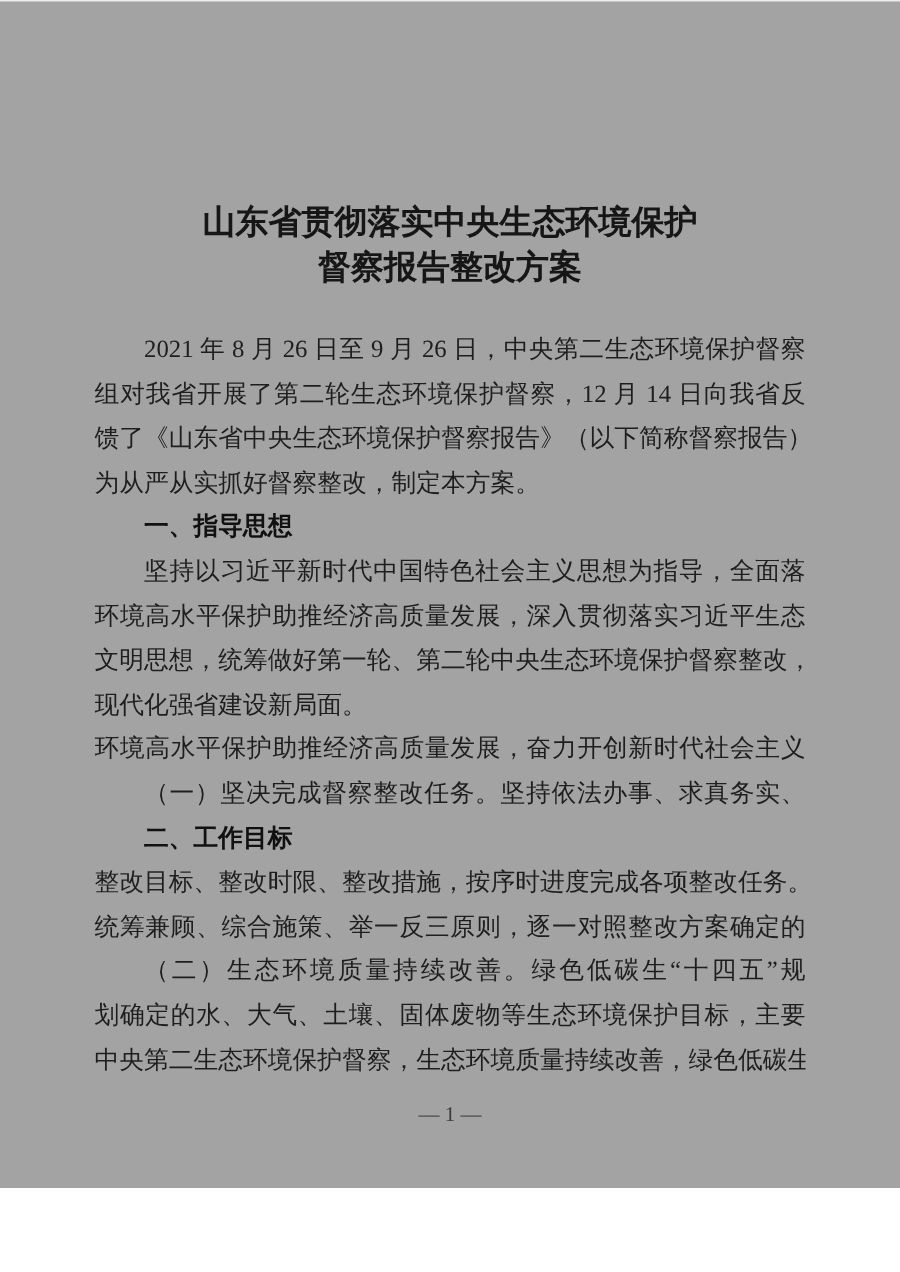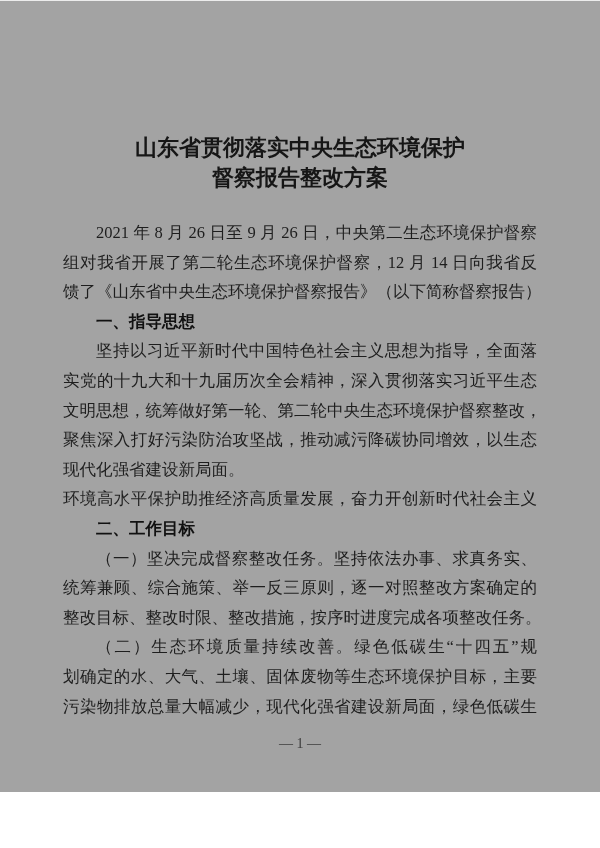--- a/index.html
+++ b/index.html
@@ -67,30 +67,30 @@
 <div class="page">
   <div class="title">
     <div class="title-line">山东省贯彻落实中央生态环境保护</div>
     <div class="title-line">督察报告整改方案</div>
   </div>
 
   <div class="doc-body">
       <div class="line first">2021 年 8 月 26 日至 9 月 26 日，中央第二生态环境保护督察</div>
       <div class="line">组对我省开展了第二轮生态环境保护督察，12 月 14 日向我省反</div>
       <div class="line">馈了《山东省中央生态环境保护督察报告》（以下简称督察报告）。</div>
+      <div class="line flush-last">为从严从实抓好督察整改，制定本方案。</div>
       <div class="line heading first">一、指导思想</div>
       <div class="line first">坚持以习近平新时代中国特色社会主义思想为指导，全面落</div>
-      <div class="line">实党的十九大和十九届历次全会精神，深入贯彻落实习近平生态</div>
+      <div class="line">环境高水平保护助推经济高质量发展，深入贯彻落实习近平生态</div>
       <div class="line">文明思想，统筹做好第一轮、第二轮中央生态环境保护督察整改，</div>
-      <div class="line">聚焦深入打好污染防治攻坚战，推动减污降碳协同增效，以生态</div>
       <div class="line flush-last">现代化强省建设新局面。</div>
       <div class="line">环境高水平保护助推经济高质量发展，奋力开创新时代社会主义</div>
+      <div class="line first">（一）坚决完成督察整改任务。坚持依法办事、求真务实、</div>
       <div class="line heading first">二、工作目标</div>
-      <div class="line first">（一）坚决完成督察整改任务。坚持依法办事、求真务实、</div>
+      <div class="line flush-last">整改目标、整改时限、整改措施，按序时进度完成各项整改任务。</div>
       <div class="line">统筹兼顾、综合施策、举一反三原则，逐一对照整改方案确定的</div>
-      <div class="line flush-last">整改目标、整改时限、整改措施，按序时进度完成各项整改任务。</div>
       <div class="line first">（二）生态环境质量持续改善。绿色低碳生“十四五”规</div>
       <div class="line">划确定的水、大气、土壤、固体废物等生态环境保护目标，主要</div>
-      <div class="line">污染物排放总量大幅减少，现代化强省建设新局面，绿色低碳生</div>
+      <div class="line">中央第二生态环境保护督察，生态环境质量持续改善，绿色低碳生</div>
     </div>
 
   <div class="page-num">— 1 —</div>
 </div>
 
 </body></html>

